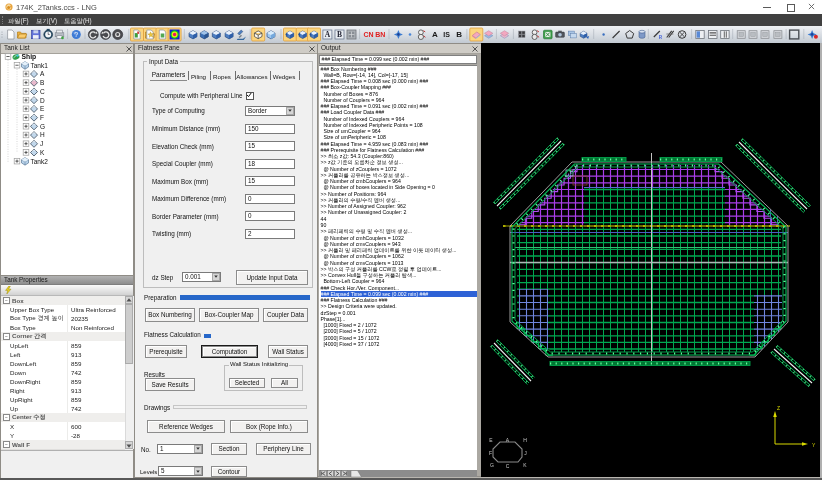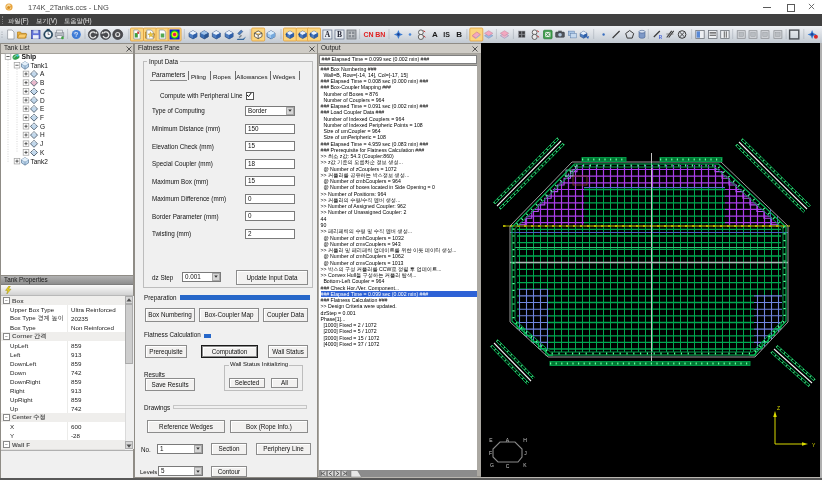--- a/index.html
+++ b/index.html
@@ -7,21 +7,21 @@
 .btn{position:absolute;background:#F2F1F0;border:1px solid #8C8C8C;box-shadow:inset 1px 1px 0 #fff;
      font-size:6.3px;color:#111;text-align:center;display:flex;align-items:center;justify-content:center;}
 </style></head><body>
 <div id="win">
 <div style="position:absolute;left:0px;top:0px;width:822px;height:14px;background:#FFFFFF;border-bottom:1px solid #E0E0E0;"></div>
     <svg style="position:absolute;left:5px;top:3px;width:8px;height:8px;" viewBox="0 0 8 8">
       <circle cx="4" cy="4" r="3.6" fill="#E8A33B"></circle>
       <path d="M5.8 2.2 A2.6 2.6 0 1 0 6.4 4.6 L4.6 4.2 Z" fill="#F6D9A0"></path>
       <circle cx="3.6" cy="4.4" r="1.5" fill="#D98E1F"></circle>
     </svg>
-    <div style="position:absolute;left:16px;top:3px;width:300px;height:10px;font-size:7.5px;color:#4a4a4a;margin-left:12px;">174K_2Tanks.ccs - LNG</div>
+    <div style="position:absolute;left:16px;top:3px;width:300px;height:10px;font-size:7.5px;color:#4a4a4a;">174K_2Tanks.ccs - LNG</div>
     <div style="position:absolute;left:763px;top:6.5px;width:8px;height:1.2px;background:#5a5a5a;"></div>
     <div style="position:absolute;left:786.5px;top:3.5px;width:6.5px;height:6.5px;border:1px solid #5a5a5a;"></div>
     <svg style="position:absolute;left:808px;top:3.2px;width:7px;height:7px;" viewBox="0 0 8 8">
       <path d="M1 1 L7 7 M7 1 L1 7" stroke="#5a5a5a" stroke-width="1"></path>
     </svg>
     <div style="position:absolute;left:0px;top:14px;width:822px;height:12px;background:#404040;"></div>
     <div style="position:absolute;left:2px;top:16px;width:1px;height:8px;border-left:1px dotted #7a7a7a;"></div>
     <div style="position:absolute;left:8px;top:16.5px;font-size:6.3px;color:#E6E6E6;white-space:nowrap;">파일(F)</div>
     <div style="position:absolute;left:36px;top:16.5px;font-size:6.3px;color:#E6E6E6;white-space:nowrap;">보기(V)</div>
     <div style="position:absolute;left:64px;top:16.5px;font-size:6.3px;color:#E6E6E6;white-space:nowrap;">도움말(H)</div>

